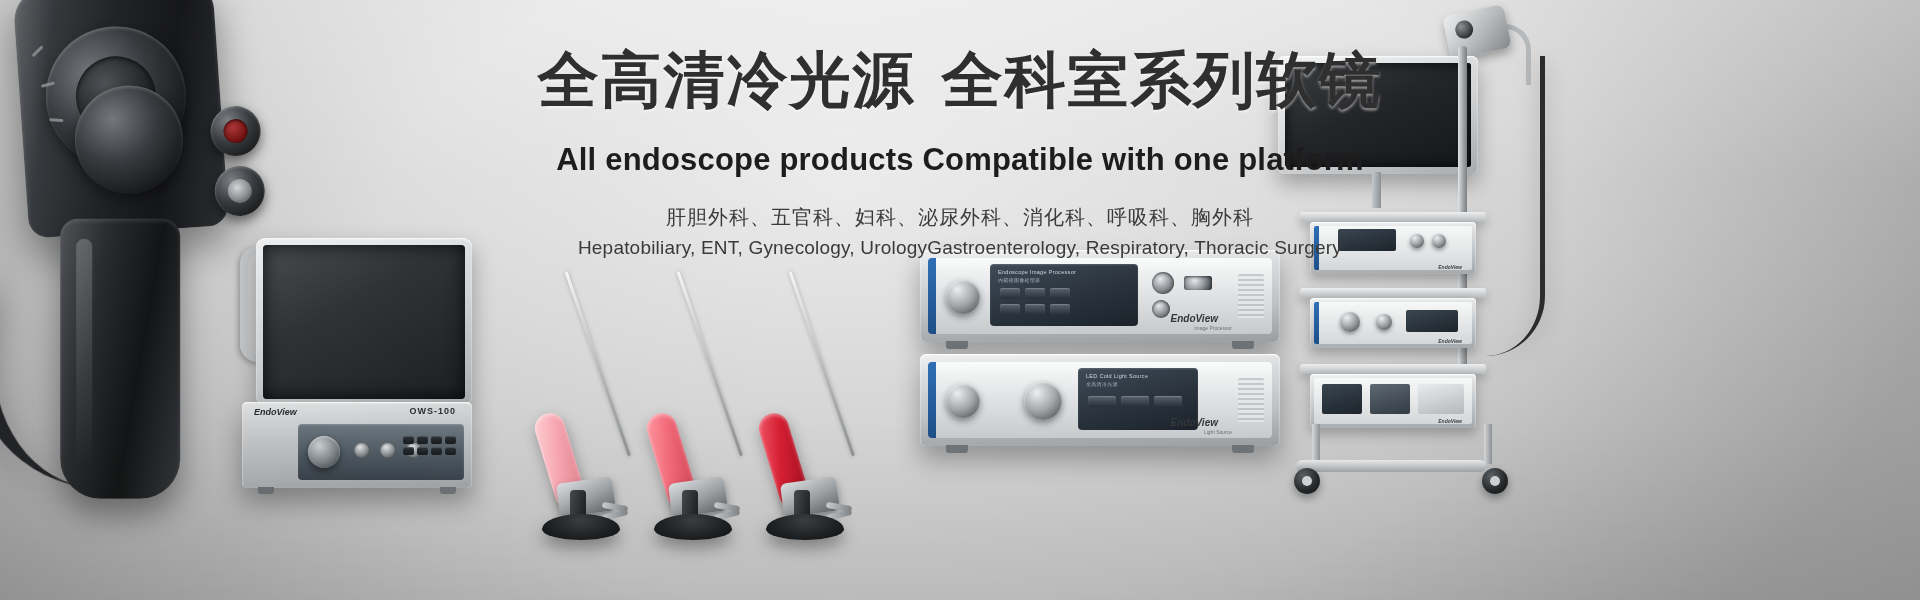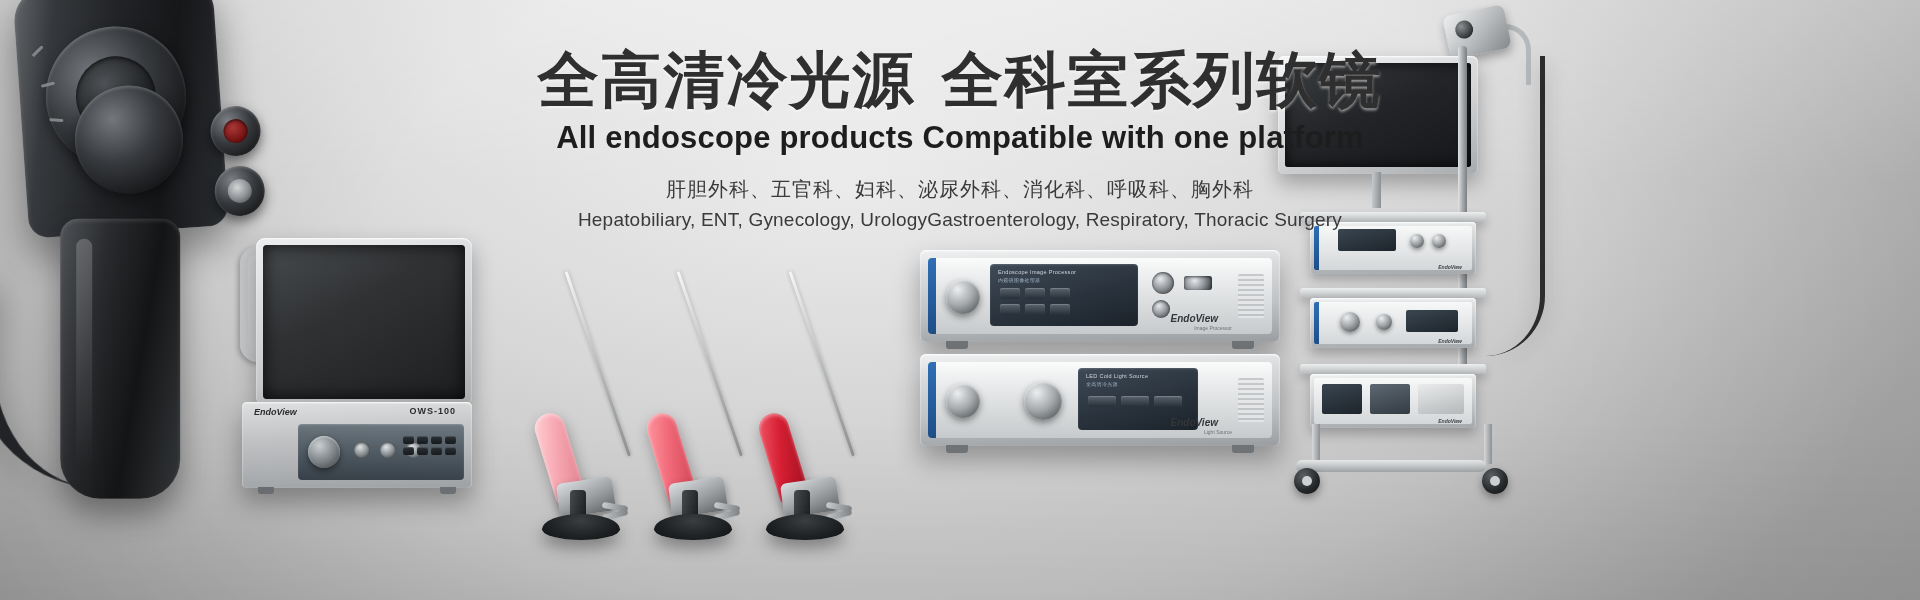--- a/index.html
+++ b/index.html
@@ -36,29 +36,29 @@
     font-size:61px;
     font-weight:700;
     letter-spacing:2px;
     color:#2f2f2f;
     line-height:1.08;
     text-shadow:0 2px 3px rgba(255,255,255,.55);
     white-space:nowrap;
   }
   .headline .gap{display:inline-block;width:26px;}
   .subhead{
-    margin-top:6px;
+    margin-top:28px;
     font-size:31px;
     font-weight:700;
     color:#1d1d1d;
     letter-spacing:.2px;
     white-space:nowrap;
   }
   .dept-cn{
-    margin-top:20px;
+    margin-top:26px;
     font-size:20px;
     color:#3a3a3a;
     letter-spacing:1px;
     white-space:nowrap;
   }
   .dept-en{
     margin-top:6px;
     font-size:19px;
     color:#3a3a3a;
     letter-spacing:.2px;

